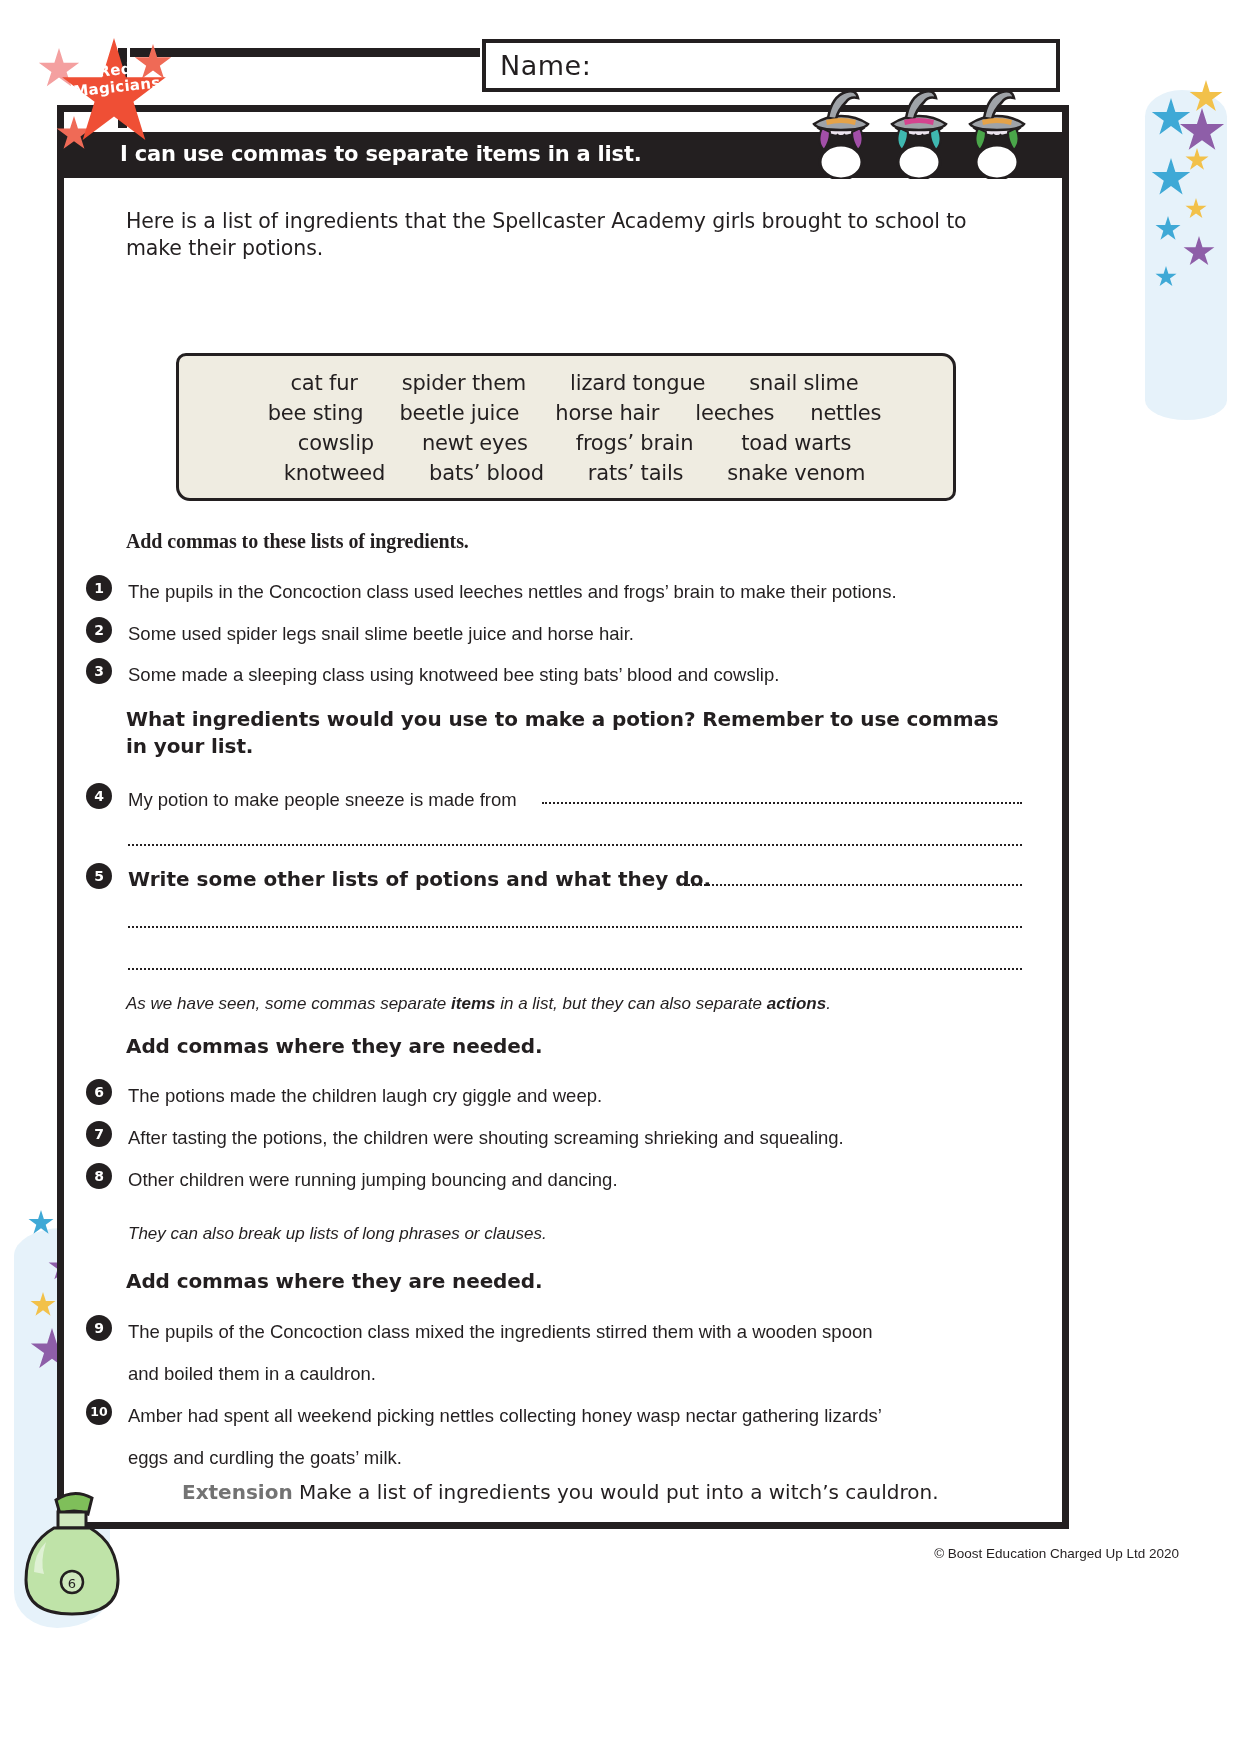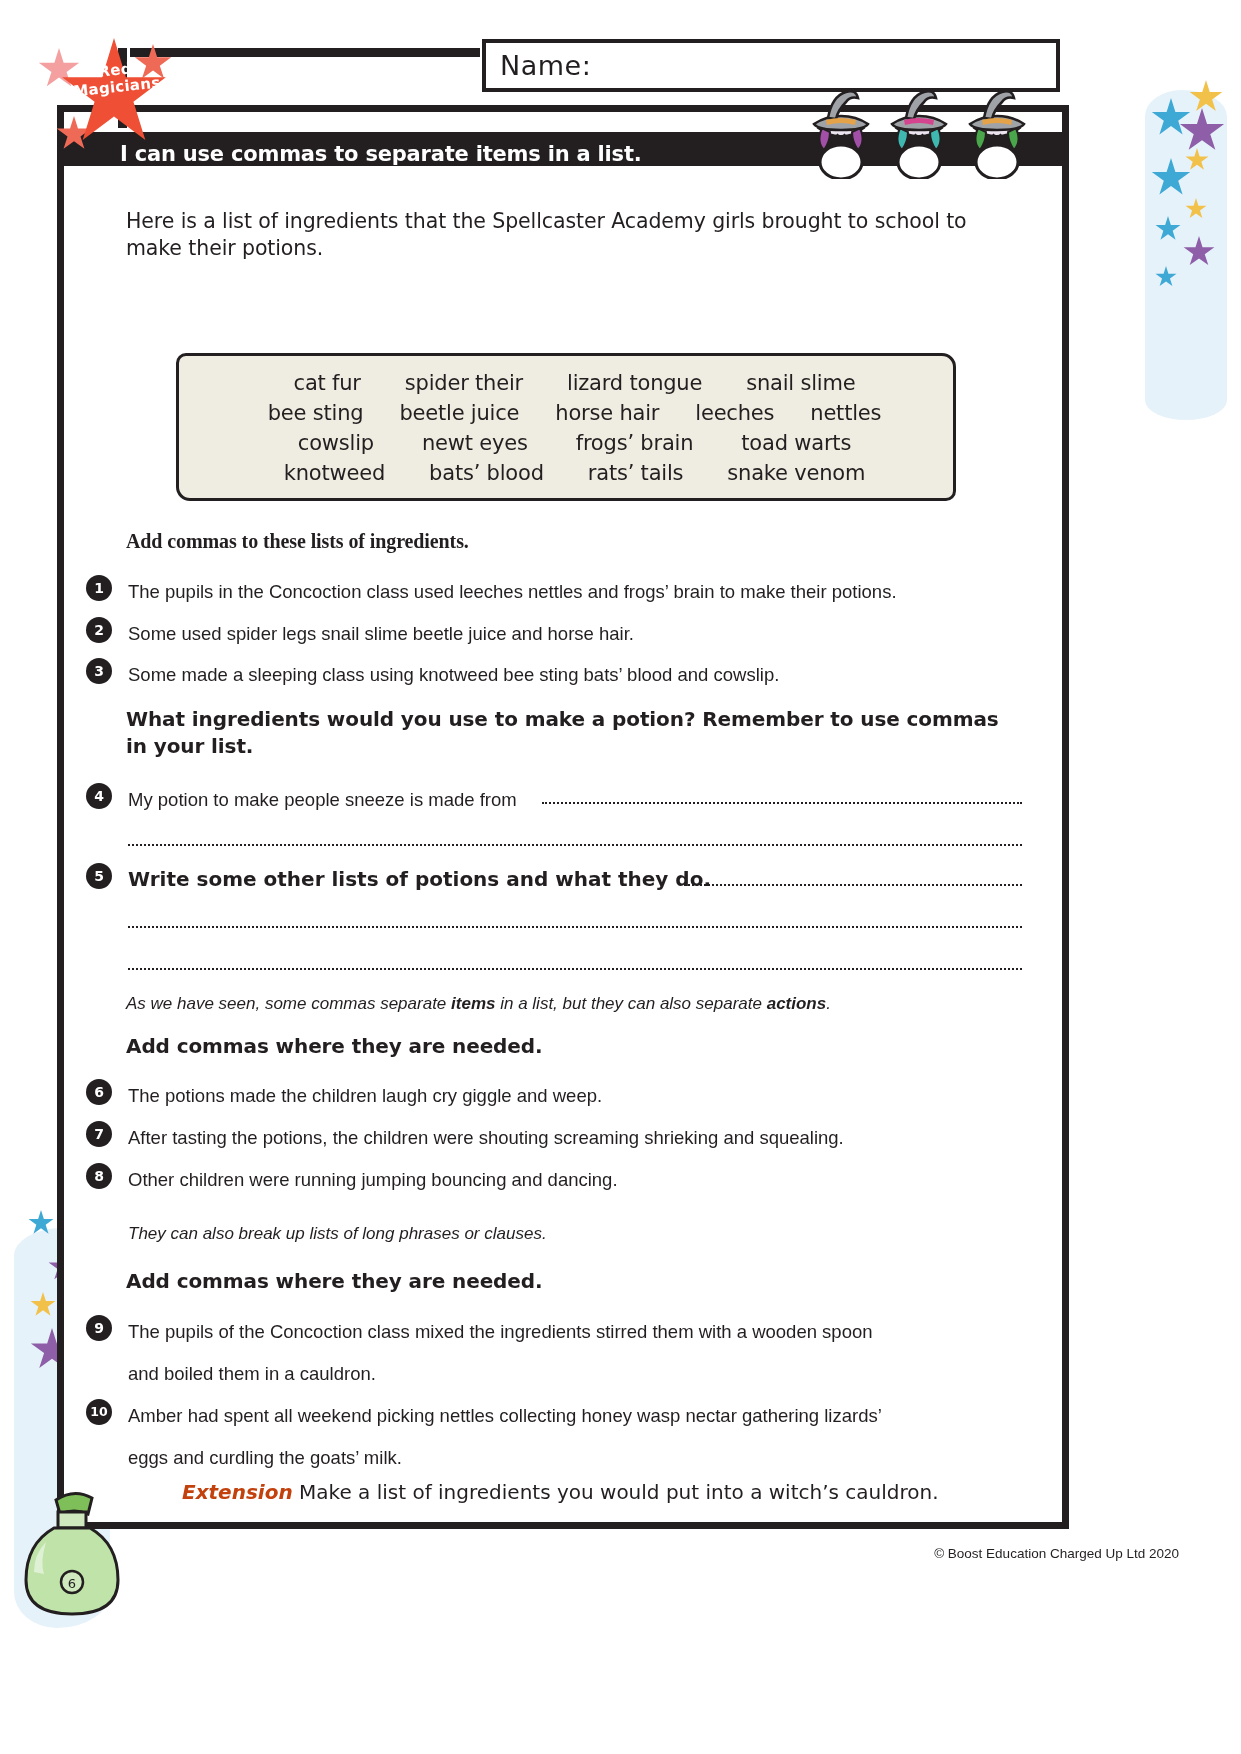--- a/index.html
+++ b/index.html
@@ -70,21 +70,21 @@
     border: 4px solid #231f20; background: #fff; z-index: 6;
   }
   .name-label {
     position: absolute; left: 14px; top: 7px;
     font-family: "DejaVu Sans", sans-serif;
     font-size: 27px; color: #231f20; letter-spacing: .5px;
   }
 
   
   .band {
-    position: absolute; left: 0px; top: 20px; width: 1000px; height: 34px;
+    position: absolute; left: 0px; top: 20px; width: 1000px; height: 46px;
     background: #231f20; z-index: 4;
   }
   .band-text {
     position: absolute; left: 56px; top: 10px;
     color: #fff; font-family: "DejaVu Sans", sans-serif;
     font-weight: bold; font-size: 21px; letter-spacing: -.2px;
   }
 
   
   .witches { position: absolute; right: 18px; top: -28px; width: 240px; height: 95px; z-index: 5; }
@@ -146,21 +146,21 @@
   .dots {
     position: absolute; height: 2px;
     border-bottom: 2.5px dotted #231f20;
   }
 
   
   .ext {
     position: absolute; left: 118px; bottom: 18px; width: 860px; text-align: left;
     font-family: "DejaVu Sans", sans-serif; font-size: 20px; color: #231f20;
   }
-  .ext .word { color: #c2410c; font-weight: bold; font-style: italic; }
+  .ext .word { color: #737373; font-weight: bold; }
 
   
   .potion { position: absolute; left: 14px; bottom: 128px; width: 118px; height: 140px; z-index: 6; }
 
   
   .footer {
     position: absolute; right: 62px; top: 1546px;
     font-family: "Liberation Sans", sans-serif;
     font-size: 13.5px; color: #231f20;
   }
@@ -271,21 +271,21 @@
       </div>
 
       <div class="content">
 
         <div class="intro">Here is a list of ingredients that the Spellcaster Academy girls brought to school to make their potions.</div>
 
         <div class="ing-box">
           <div class="ing-rows">
             <div class="ing-row r1">
               <span>cat fur</span>
-              <span>spider their</span>
+              <span>spider them</span>
               <span>lizard tongue</span>
               <span>snail slime</span>
             </div>
             <div class="ing-row r2">
               <span>bee sting</span>
               <span>beetle juice</span>
               <span>horse hair</span>
               <span>leeches</span>
               <span>nettles</span>
             </div>

